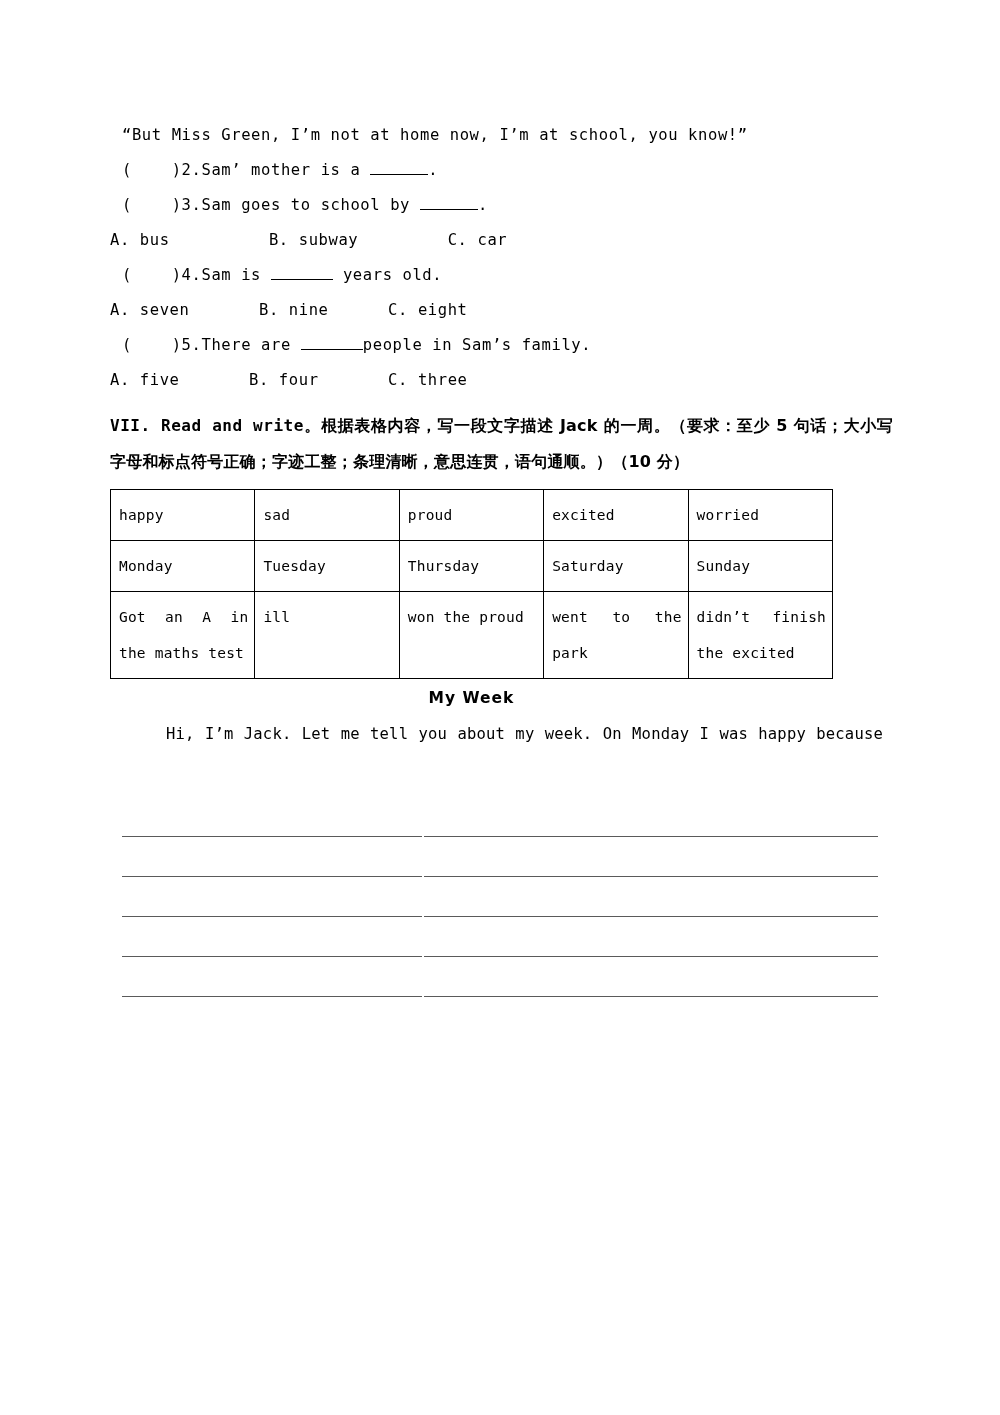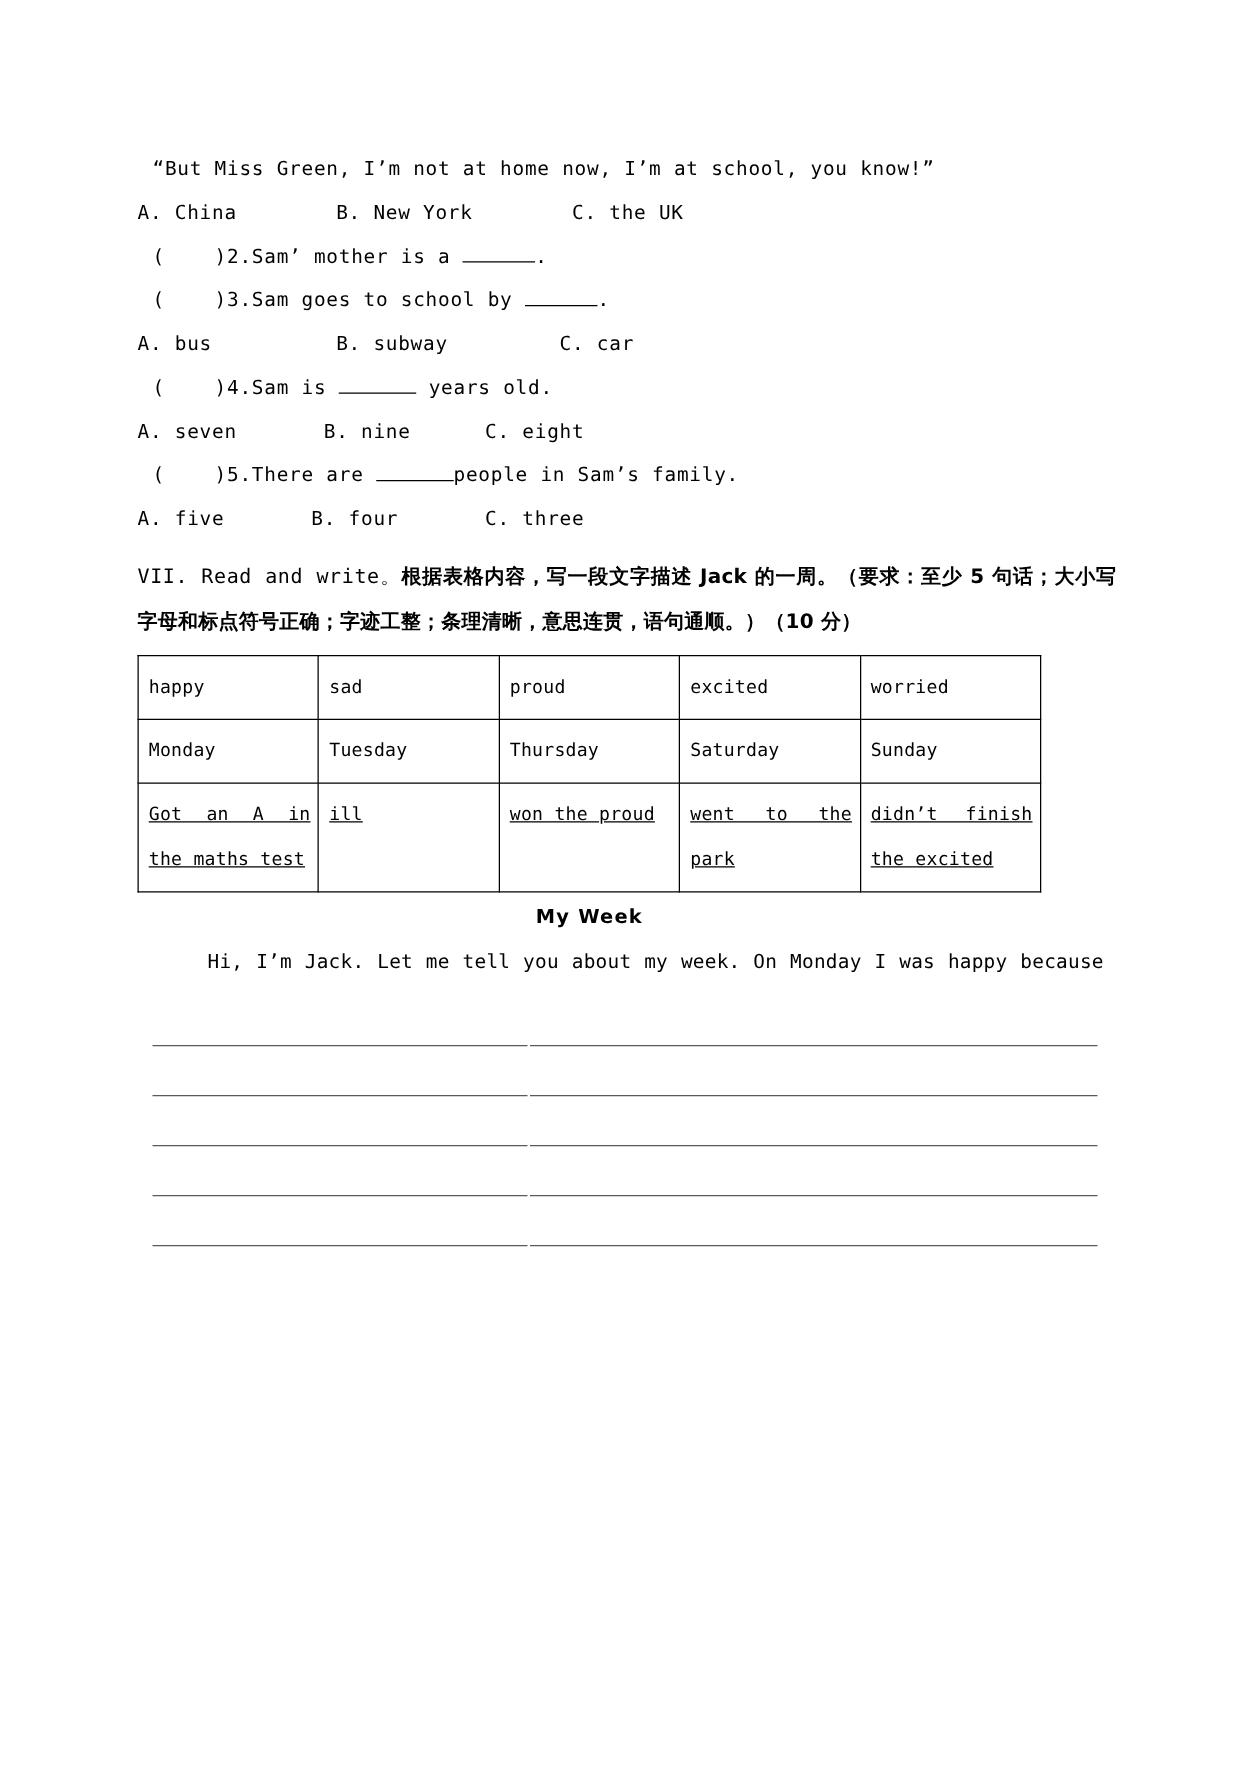--- a/index.html
+++ b/index.html
@@ -50,21 +50,21 @@
     font-weight: bold;
     font-size: 16px;
     line-height: 36px;
     letter-spacing: 0.2px;
     text-align: justify;
     margin-top: 10px;
     width: 783px;
   }
   .section-head .en {
     font-family: "DejaVu Sans Mono", "Liberation Mono", monospace;
-    font-weight: normal;
+    font-weight: bold;
     letter-spacing: 0.5px;
   }
 
   
   .week-table {
     border-collapse: collapse;
     width: 723px;
     margin-top: 9px;
     table-layout: fixed;
   }
@@ -80,21 +80,21 @@
   }
   .week-table td.justify {
     text-align: justify;
     text-align-last: left;
   }
   .col-mon { width: 177px; }
   .col-tue { width: 96px; }
   .col-thu { width: 142px; }
   .col-sat { width: 143px; }
   .col-sun { width: 164px; }
-  .row-tall td { height: 58px; text-decoration: underline; }
+  .row-tall td { height: 58px; }
 
   
   .week-title {
     text-align: center;
     font-family: "DejaVu Sans", "Liberation Sans", sans-serif;
     font-weight: bold;
     font-size: 15.5px;
     letter-spacing: 1px;
     width: 723px;
     margin-top: 6px;
@@ -135,21 +135,20 @@
 </style>
 </head>
 <body>
 
 <div class="page">
 
   <div class="content">
 
     <div class="q-line indent">“But Miss Green, I’m not at home now, I’m at school, you know!”</div>
 
-    <div class="q-line">A. China        B. New York        C. the UK</div>
 
     <div class="q-line indent"><span>(    )2.Sam’ mother is a </span><span class="blank w1"></span><span>.</span></div>
 
     <div class="q-line indent"><span>(    )3.Sam goes to school by </span><span class="blank w1"></span><span>.</span></div>
     <div class="q-line">A. bus          B. subway         C. car</div>
 
     <div class="q-line indent"><span>(    )4.Sam is </span><span class="blank w2"></span><span> years old.</span></div>
     <div class="q-line">A. seven       B. nine      C. eight</div>
 
     <div class="q-line indent"><span>(    )5.There are </span><span class="blank w2"></span><span>people in Sam’s family.</span></div>

